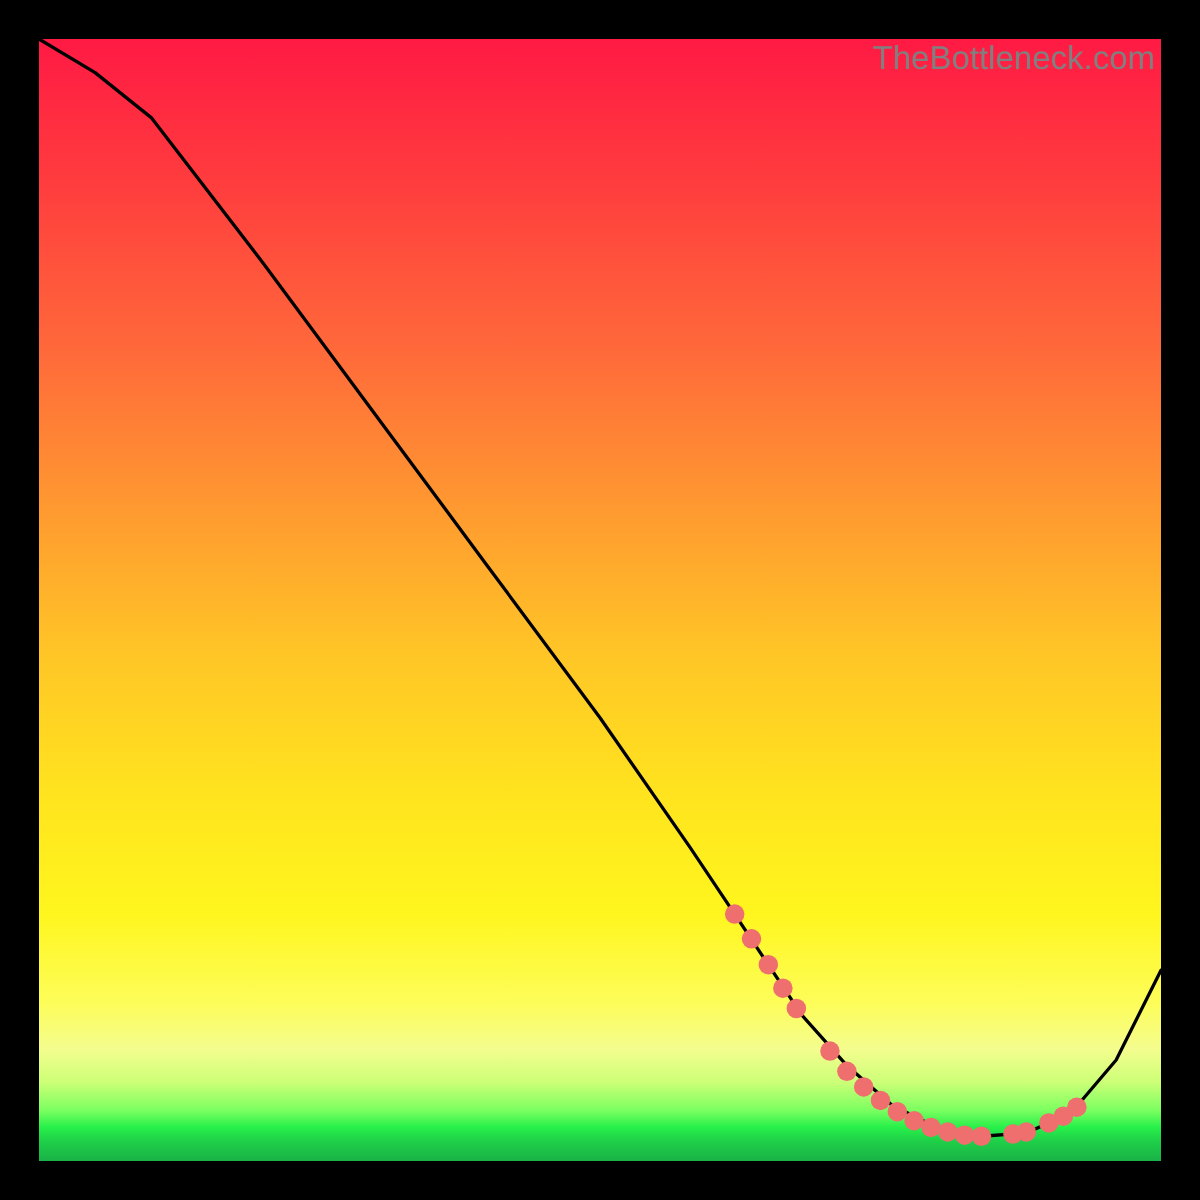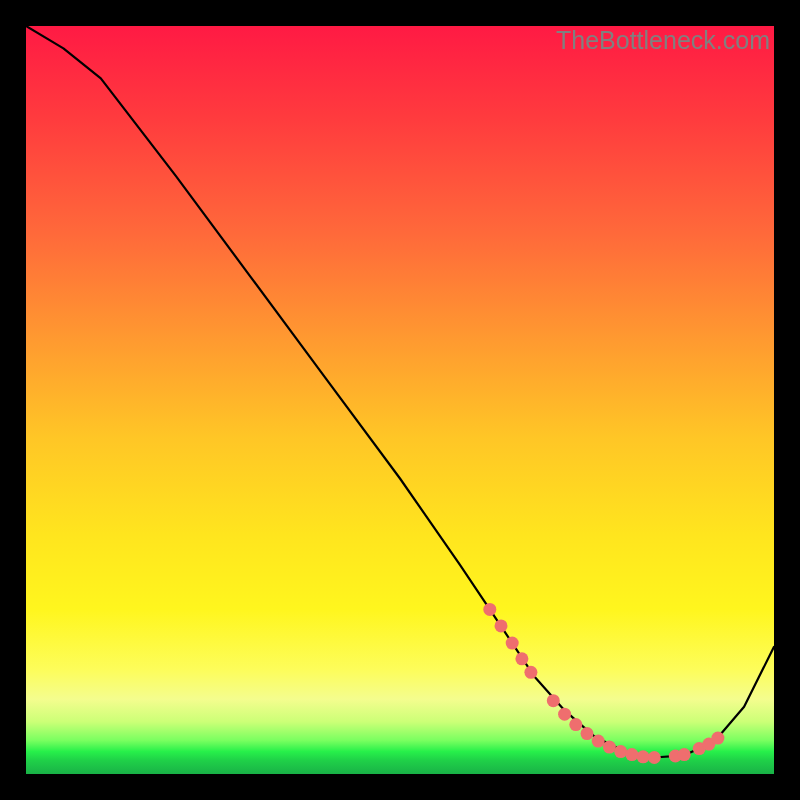--- a/index.html
+++ b/index.html
@@ -28,21 +28,21 @@
       #fdfd5a 86%,
       #f4fd8e 90%,
       #ccff77 93%,
       #7aff60 95.5%,
       #27f04a 97%,
       #1fd048 98.2%,
       #19b247 100%
     );
   }
   .watermark{
-    position:absolute;top:0;right:4px;color:#808080;font-size:25px;
+    position:absolute;top:0;right:4px;color:#808080;font-size:22px;
     font-weight:400;user-select:none;
   }
   svg.curve{
     position:absolute;inset:0;width:100%;height:100%;display:block;
   }
   .curve-line{fill:none;stroke:#000;stroke-width:2.2;stroke-linecap:round;stroke-linejoin:round}
   .pt{fill:#ef6e6e;stroke:none}
 </style>
 </head>
 <body>

